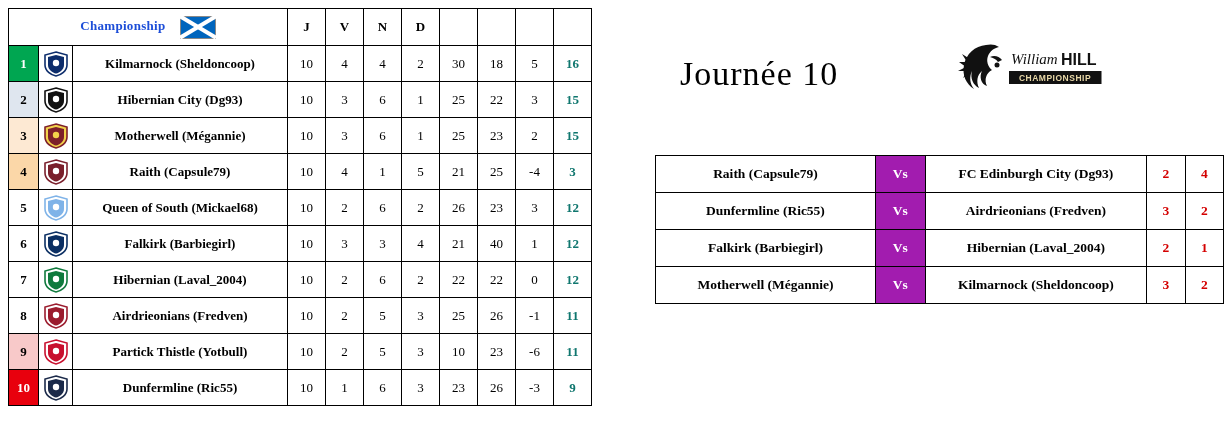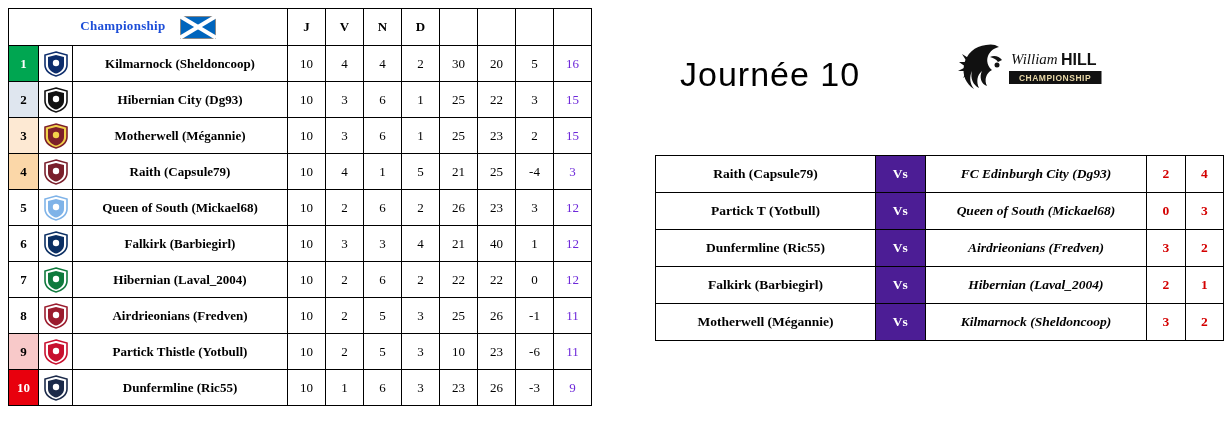--- a/index.html
+++ b/index.html
@@ -48,21 +48,21 @@
     font-size:12px;
   }
   th.hdr-plain{font-size:14px;color:#000;}
 
   td.rank{font-weight:bold;font-size:14px;}
   td.team{
     font-weight:bold;
     font-size:13.5px;
   }
   td.stat{font-size:13px;}
-  td.pts{color:#6d28d9;font-weight:normal;font-size:13.5px;}
+  td.pts{color:#0f766e;font-weight:bold;font-size:13.5px;}
   td.diff{font-size:12.5px;}
 
   .logo-cell{padding:0;}
   .logo-wrap{
     width:28px;height:28px;margin:0 auto;
     display:flex;align-items:center;justify-content:center;
   }
 
   
   .flag{
@@ -76,21 +76,21 @@
     width:42px;height:4px;background:#fff;
     transform-origin:center;
   }
   .flag:before{transform:translate(-50%,-50%) rotate(31deg);}
   .flag:after{transform:translate(-50%,-50%) rotate(-31deg);}
 
   
   #journee{
     position:absolute;left:680px;top:55px;
     font-size:34px;
-    font-family:Liberation Sans, sans-serif;
+    font-family:Liberation Serif, serif;
     color:#000;
     letter-spacing:1px;
   }
 
   #logo-wh{
     position:absolute;left:955px;top:42px;
     width:150px;height:62px;
   }
 
   #results{
@@ -101,24 +101,24 @@
   #results td{
     border:1px solid #000;
     height:36px;
     font-size:13.5px;
     font-weight:bold;
     text-align:center;
     vertical-align:middle;
     padding:0 6px;
   }
   td.res-home{width:240px;}
-  td.res-away{width:240px;font-style:italic;}
+  td.res-away{width:240px;}
   td.res-vs{
     width:42px;
-    background:#4c1d95;
+    background:#a21caf;
     color:#fff;
     font-weight:normal;
     font-size:14px;
   }
   td.res-score{
     width:30px;
     color:#d40000;
     font-weight:bold;
     font-size:14px;
   }
@@ -168,21 +168,21 @@
               <circle cx="13" cy="12" r="3.2" fill="#ffffff"></circle>
             </svg>
           </div>
         </td>
         <td class="team">Kilmarnock (Sheldoncoop)</td>
         <td class="stat">10</td>
         <td class="stat">4</td>
         <td class="stat">4</td>
         <td class="stat">2</td>
         <td class="stat">30</td>
-        <td class="stat">20</td>
+        <td class="stat">18</td>
         <td class="diff">5</td>
         <td class="pts">16</td>
       </tr>
       <tr style="background: rgb(255, 255, 255);">
         <td class="rank" style="background:#dfe6ef;">2</td>
         <td class="logo-cell">
           <div class="logo-wrap">
             <svg width="26" height="26" viewBox="0 0 26 26">
               <path d="M13 1 L24 4 V14 C24 20 18 24 13 25 C8 24 2 20 2 14 V4 Z" fill="#ffffff" stroke="#111111" stroke-width="1.6"></path>
               <path d="M13 4 L21 6 V14 C21 18.5 16.5 21.8 13 22.6 C9.5 21.8 5 18.5 5 14 V6 Z" fill="#111111"></path>
@@ -391,27 +391,20 @@
 <table id="results">
   <tbody id="results-body">
       <tr>
         <td class="res-home">Raith (Capsule79)</td>
         <td class="res-vs">Vs</td>
         <td class="res-away">FC Edinburgh City (Dg93)</td>
         <td class="res-score">2</td>
         <td class="res-score">4</td>
       </tr>
       <tr>
-        <td class="res-home">Partick T (Yotbull)</td>
-        <td class="res-vs">Vs</td>
-        <td class="res-away">Queen of South (Mickael68)</td>
-        <td class="res-score">0</td>
-        <td class="res-score">3</td>
-      </tr>
-      <tr>
         <td class="res-home">Dunfermline (Ric55)</td>
         <td class="res-vs">Vs</td>
         <td class="res-away">Airdrieonians (Fredven)</td>
         <td class="res-score">3</td>
         <td class="res-score">2</td>
       </tr>
       <tr>
         <td class="res-home">Falkirk (Barbiegirl)</td>
         <td class="res-vs">Vs</td>
         <td class="res-away">Hibernian (Laval_2004)</td>

